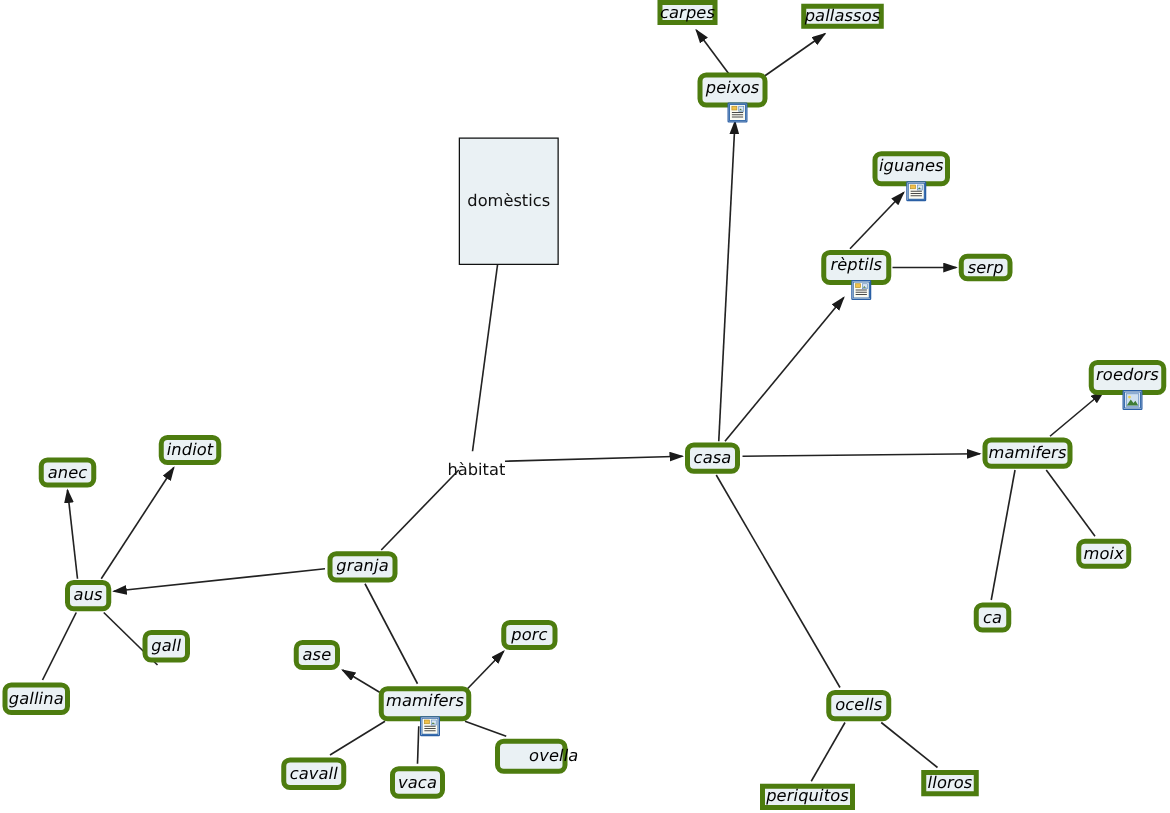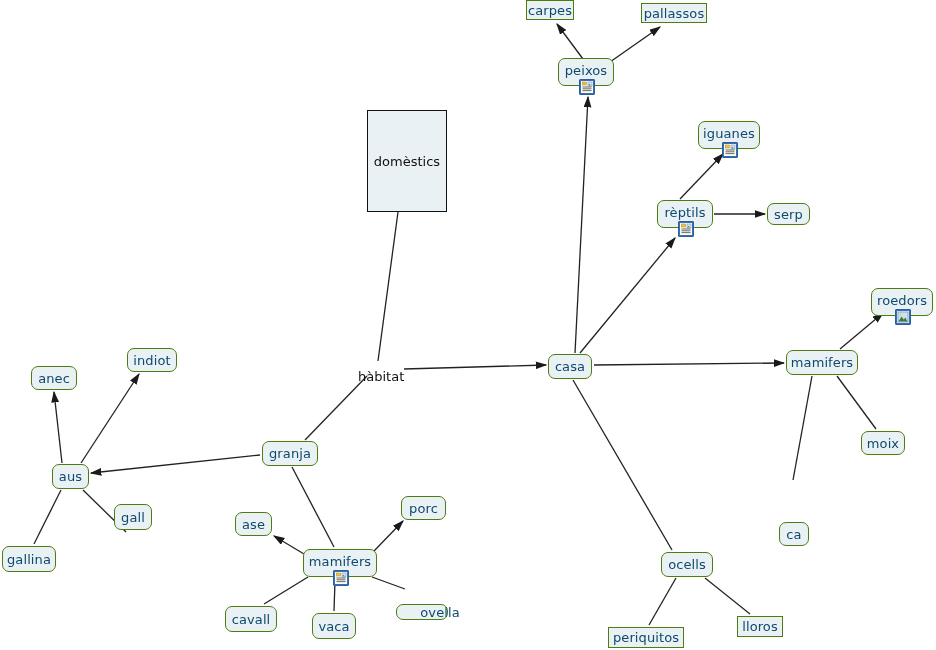--- a/index.html
+++ b/index.html
@@ -20,31 +20,32 @@
     left: 0;
     top: 0;
     width: 936px;
     height: 650px;
     pointer-events: none;
   }
   .node {
     position: absolute;
     box-sizing: border-box;
     background: #eaf1f4;
-    border: 1px solid #4d7c0f;
-    color: #0c4a6e;
+    border: 4px solid #4d7c0f;
+    color: #000000;
     font-size: 13px;
     line-height: 1;
     display: flex;
     align-items: center;
     justify-content: center;
     white-space: nowrap;
     text-align: center;
     padding: 0 7px;
     letter-spacing: 0.1px;
+    font-style: italic;
   }
   .node.rounded { border-radius: 7px; }
   .node.sharp   { border-radius: 0; }
   .node-label { display: block; }
 
   
   .note-box {
     position: absolute;
     box-sizing: border-box;
     background: #eaf1f4;
@@ -198,21 +199,21 @@
       </div>
       <div class="node rounded" style="left: 548px; top: 354px; width: 44px; height: 25px;">
         <span class="node-label">casa</span>
       </div>
       <div class="node rounded" style="left: 786px; top: 350px; width: 72px; height: 25px;">
         <span class="node-label">mamifers</span>
       </div>
       <div class="node rounded" style="left: 861px; top: 431px; width: 44px; height: 24px;">
         <span class="node-label">moix</span>
       </div>
-      <div class="node rounded" style="left: 779px; top: 482px; width: 30px; height: 24px; margin-top: 40px;">
+      <div class="node rounded" style="left: 779px; top: 482px; width: 30px; height: 24px;">
         <span class="node-label">ca</span>
       </div>
       <div class="node rounded" style="left: 661px; top: 552px; width: 52px; height: 25px;">
         <span class="node-label">ocells</span>
       </div>
       <div class="node sharp" style="left: 608px; top: 627px; width: 76px; height: 21px;">
         <span class="node-label">periquitos</span>
       </div>
       <div class="node sharp" style="left: 737px; top: 616px; width: 46px; height: 21px;">
         <span class="node-label">lloros</span>
@@ -256,18 +257,18 @@
       </div>
       <div class="node rounded" style="left: 401px; top: 496px; width: 45px; height: 24px;">
         <span class="node-label">porc</span>
       </div>
       <div class="node rounded" style="left: 225px; top: 606px; width: 52px; height: 26px;">
         <span class="node-label">cavall</span>
       </div>
       <div class="node rounded" style="left: 312px; top: 613px; width: 44px; height: 26px;">
         <span class="node-label">vaca</span>
       </div>
-      <div class="node rounded" style="left: 396px; top: 604px; width: 52px; height: 16px; padding-left: 43px;">
+      <div class="node rounded" style="left: 396px; top: 591px; width: 52px; height: 28px; padding-left: 43px;">
         <span class="node-label">ovella</span>
       </div>
     </div>
 
 </div>
 
 </body></html>

